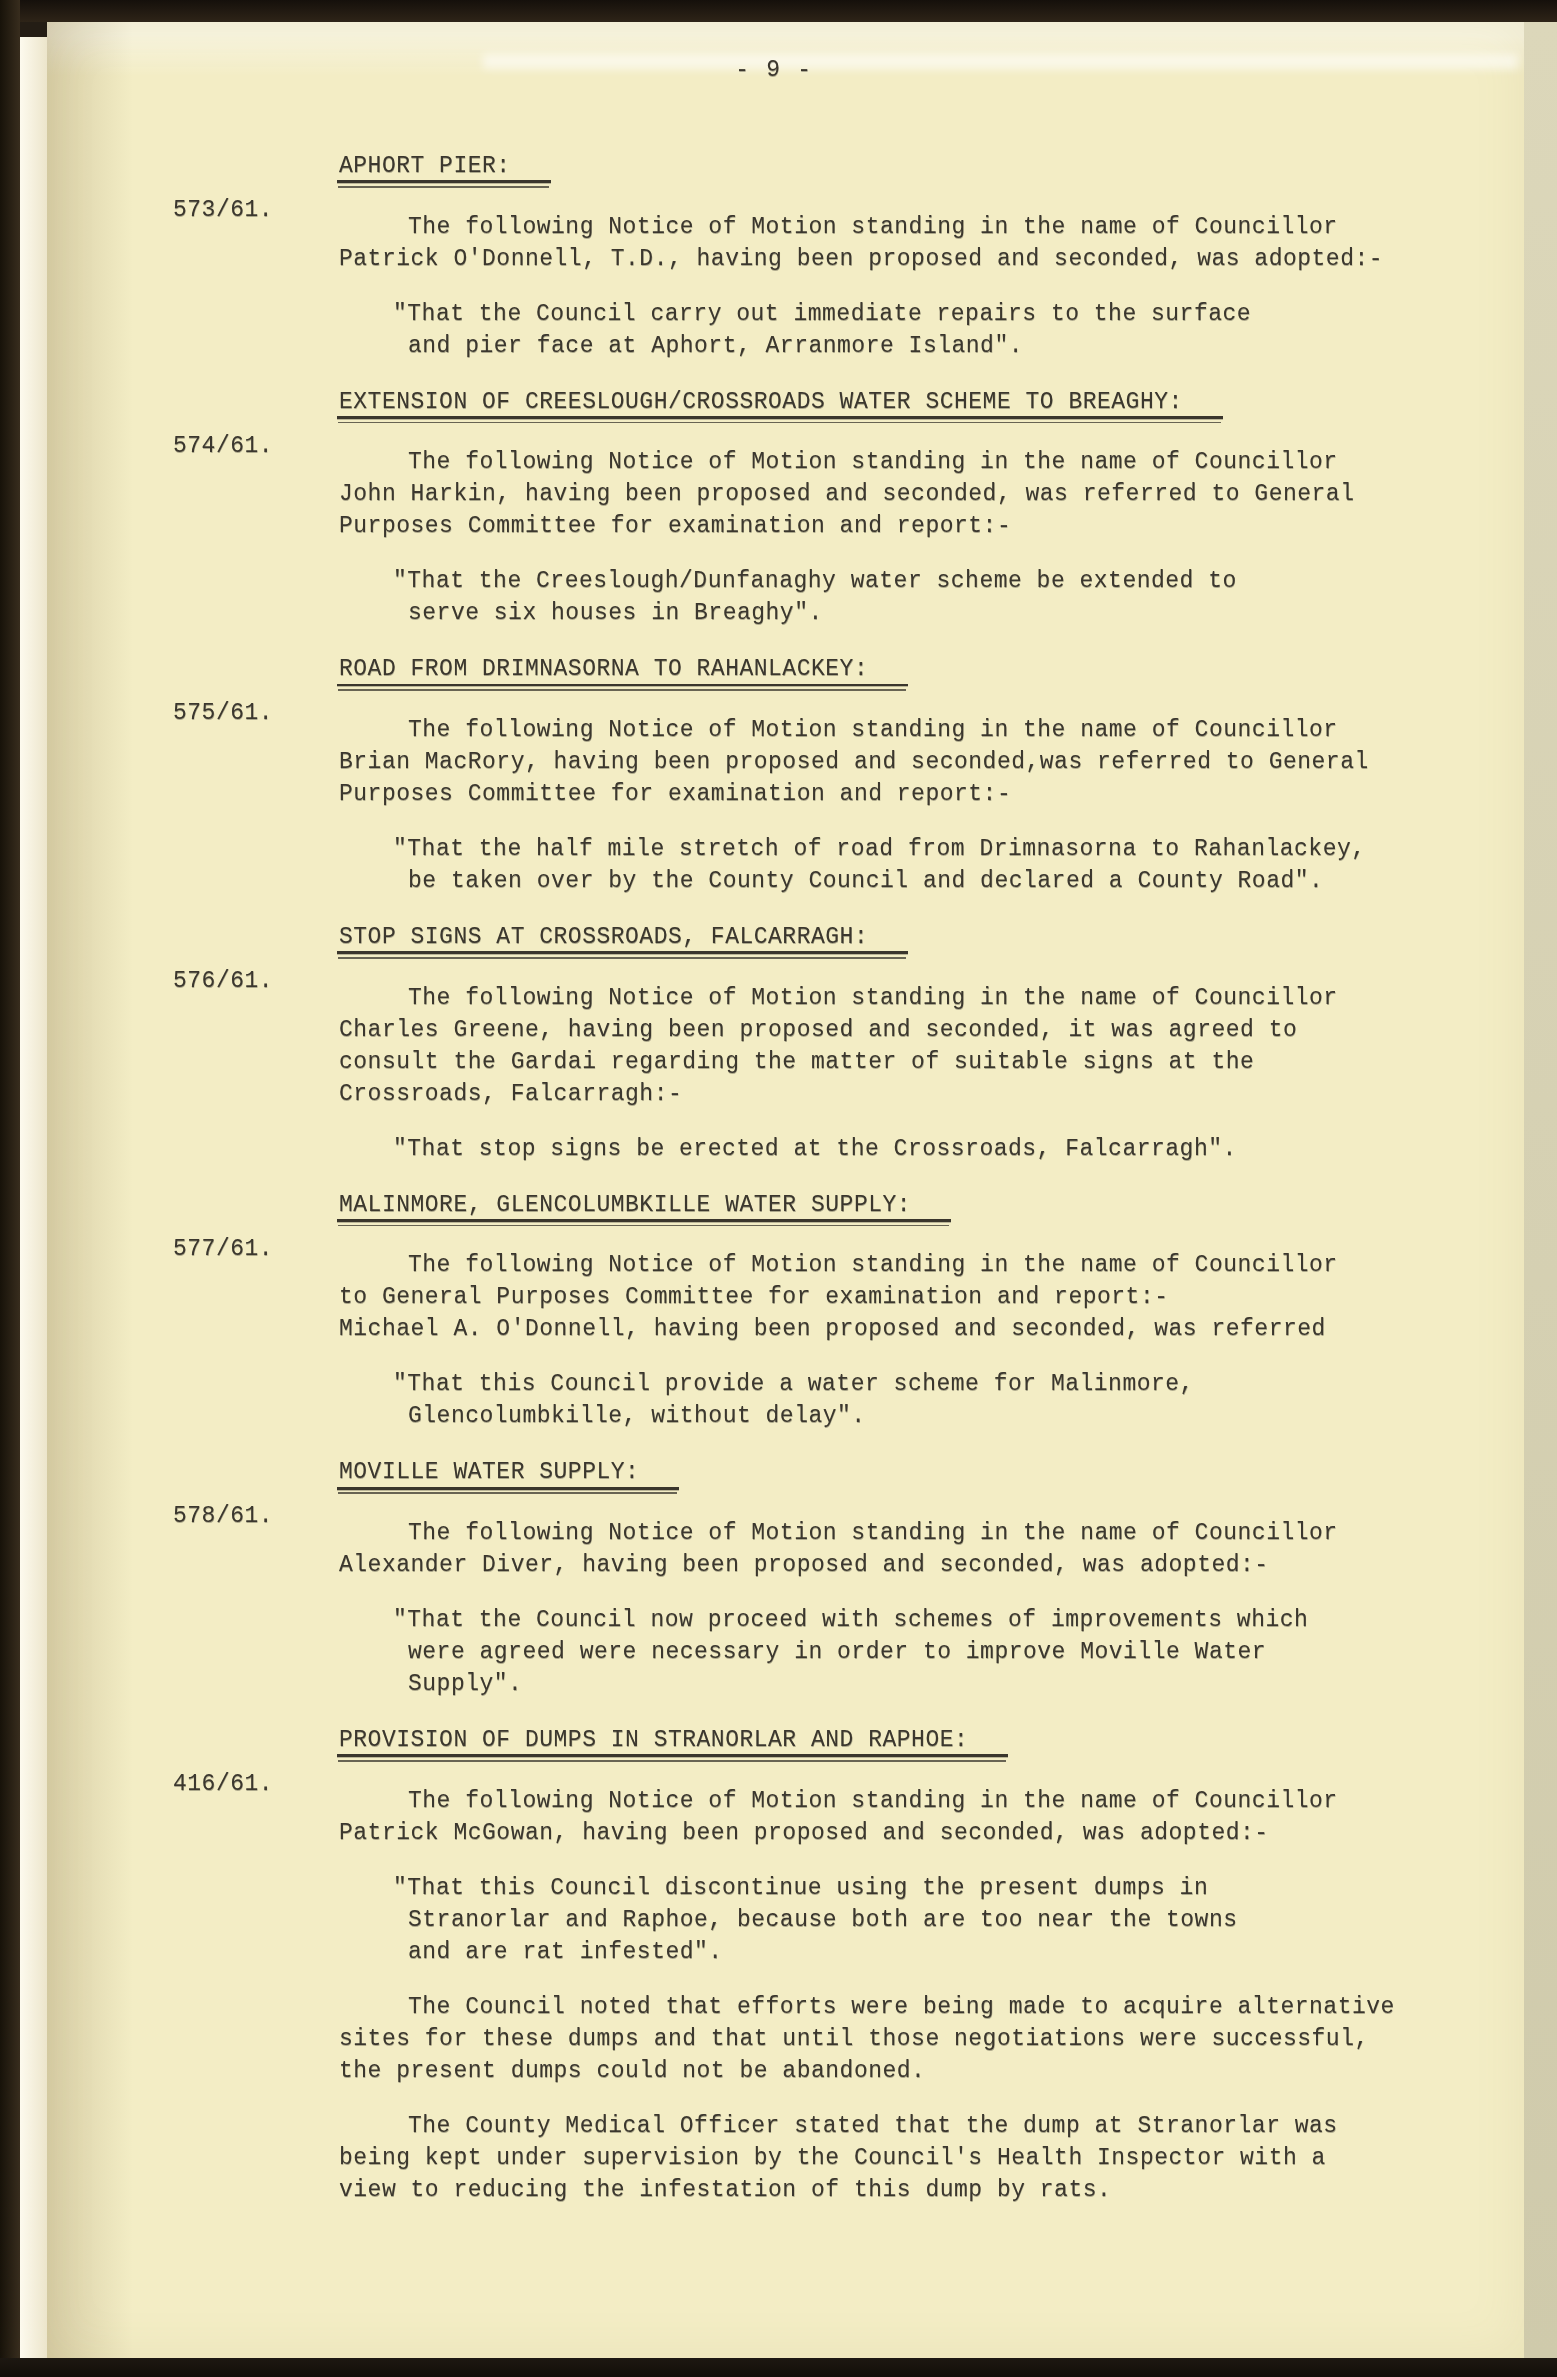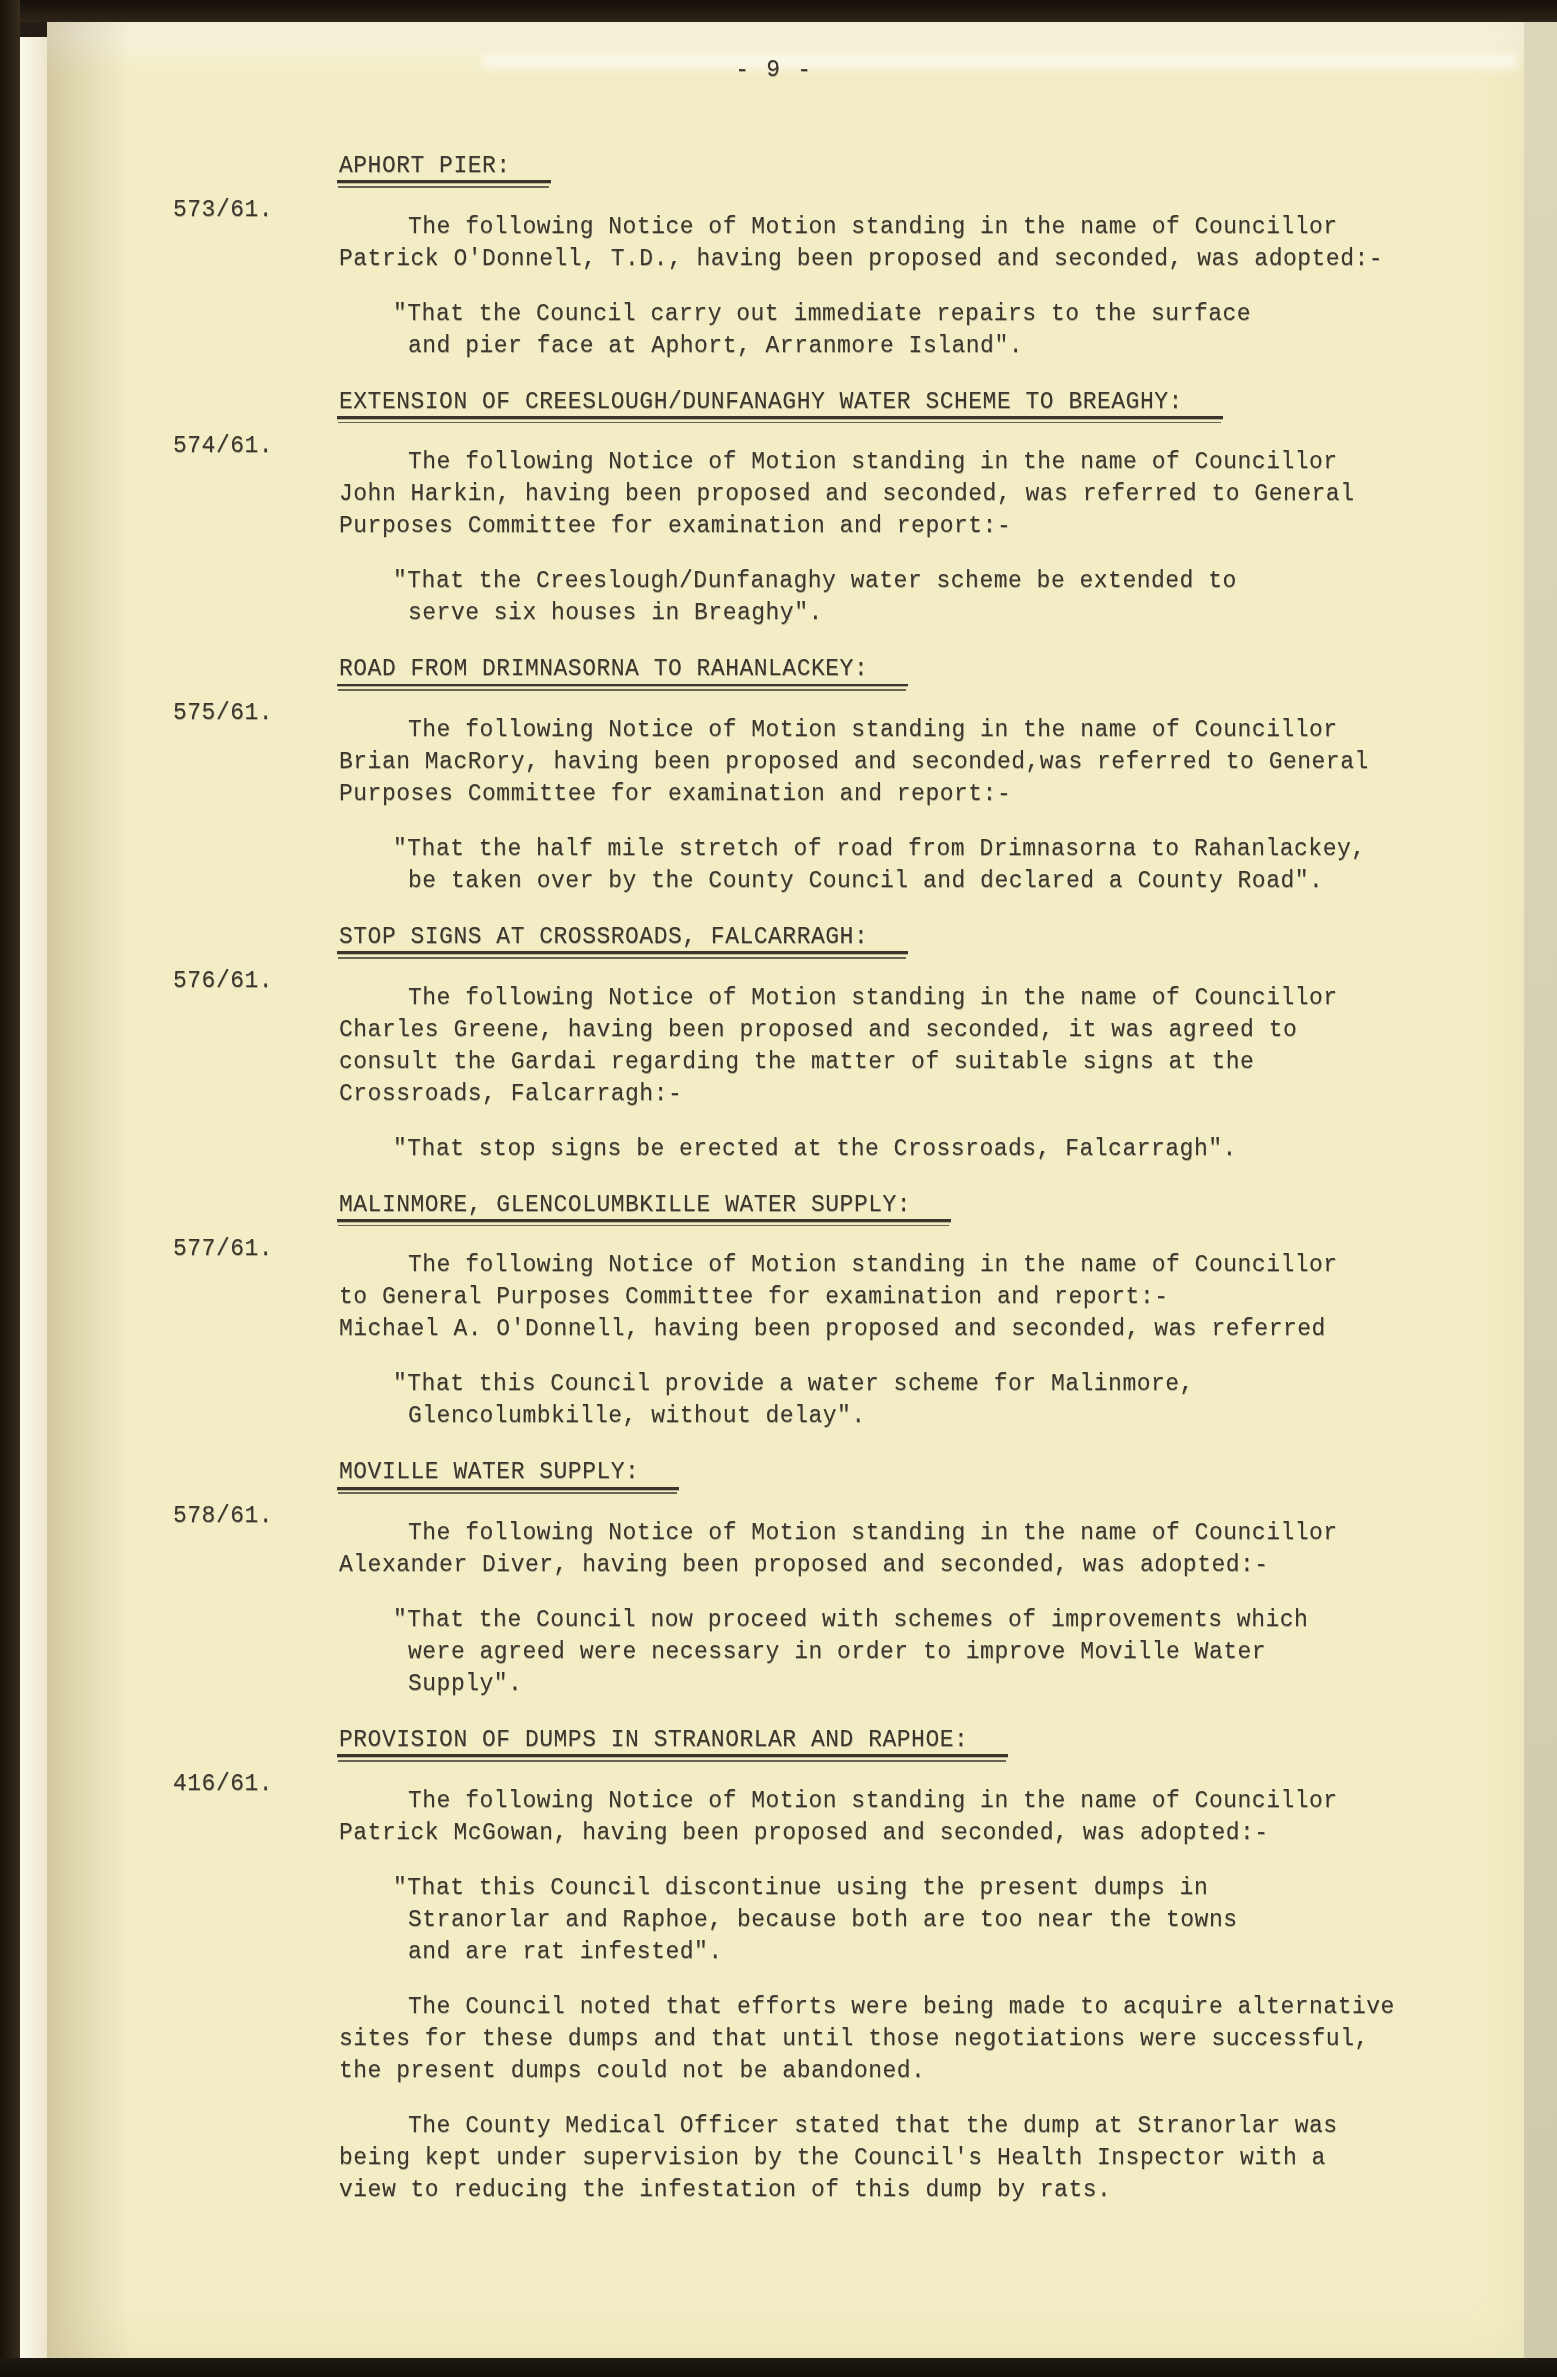--- a/index.html
+++ b/index.html
@@ -76,21 +76,21 @@
             </div>
             <div class="block block-quote">
               <div class="line indent-quote">"That the Council carry out immediate repairs to the surface</div>
               <div class="line indent-qcont">and pier face at Aphort, Arranmore Island".</div>
             </div>
           </div>
         </div>
         <div class="section">
           <div class="sec-ref">574/61.</div>
           <div>
-            <div class="sec-heading"><span class="sec-title">EXTENSION OF CREESLOUGH/DUNFANAGHY WATER SCHEME TO BREAGHY:</span></div>
+            <div class="sec-heading"><span class="sec-title">EXTENSION OF CREESLOUGH/CROSSROADS WATER SCHEME TO BREAGHY:</span></div>
             <div class="block block-para">
               <div class="line indent-first">The following Notice of Motion standing in the name of Councillor</div>
               <div class="line indent-flush">John Harkin, having been proposed and seconded, was referred to General</div>
               <div class="line indent-flush">Purposes Committee for examination and report:-</div>
             </div>
             <div class="block block-quote">
               <div class="line indent-quote">"That the Creeslough/Dunfanaghy water scheme be extended to</div>
               <div class="line indent-qcont">serve six houses in Breaghy".</div>
             </div>
           </div>

